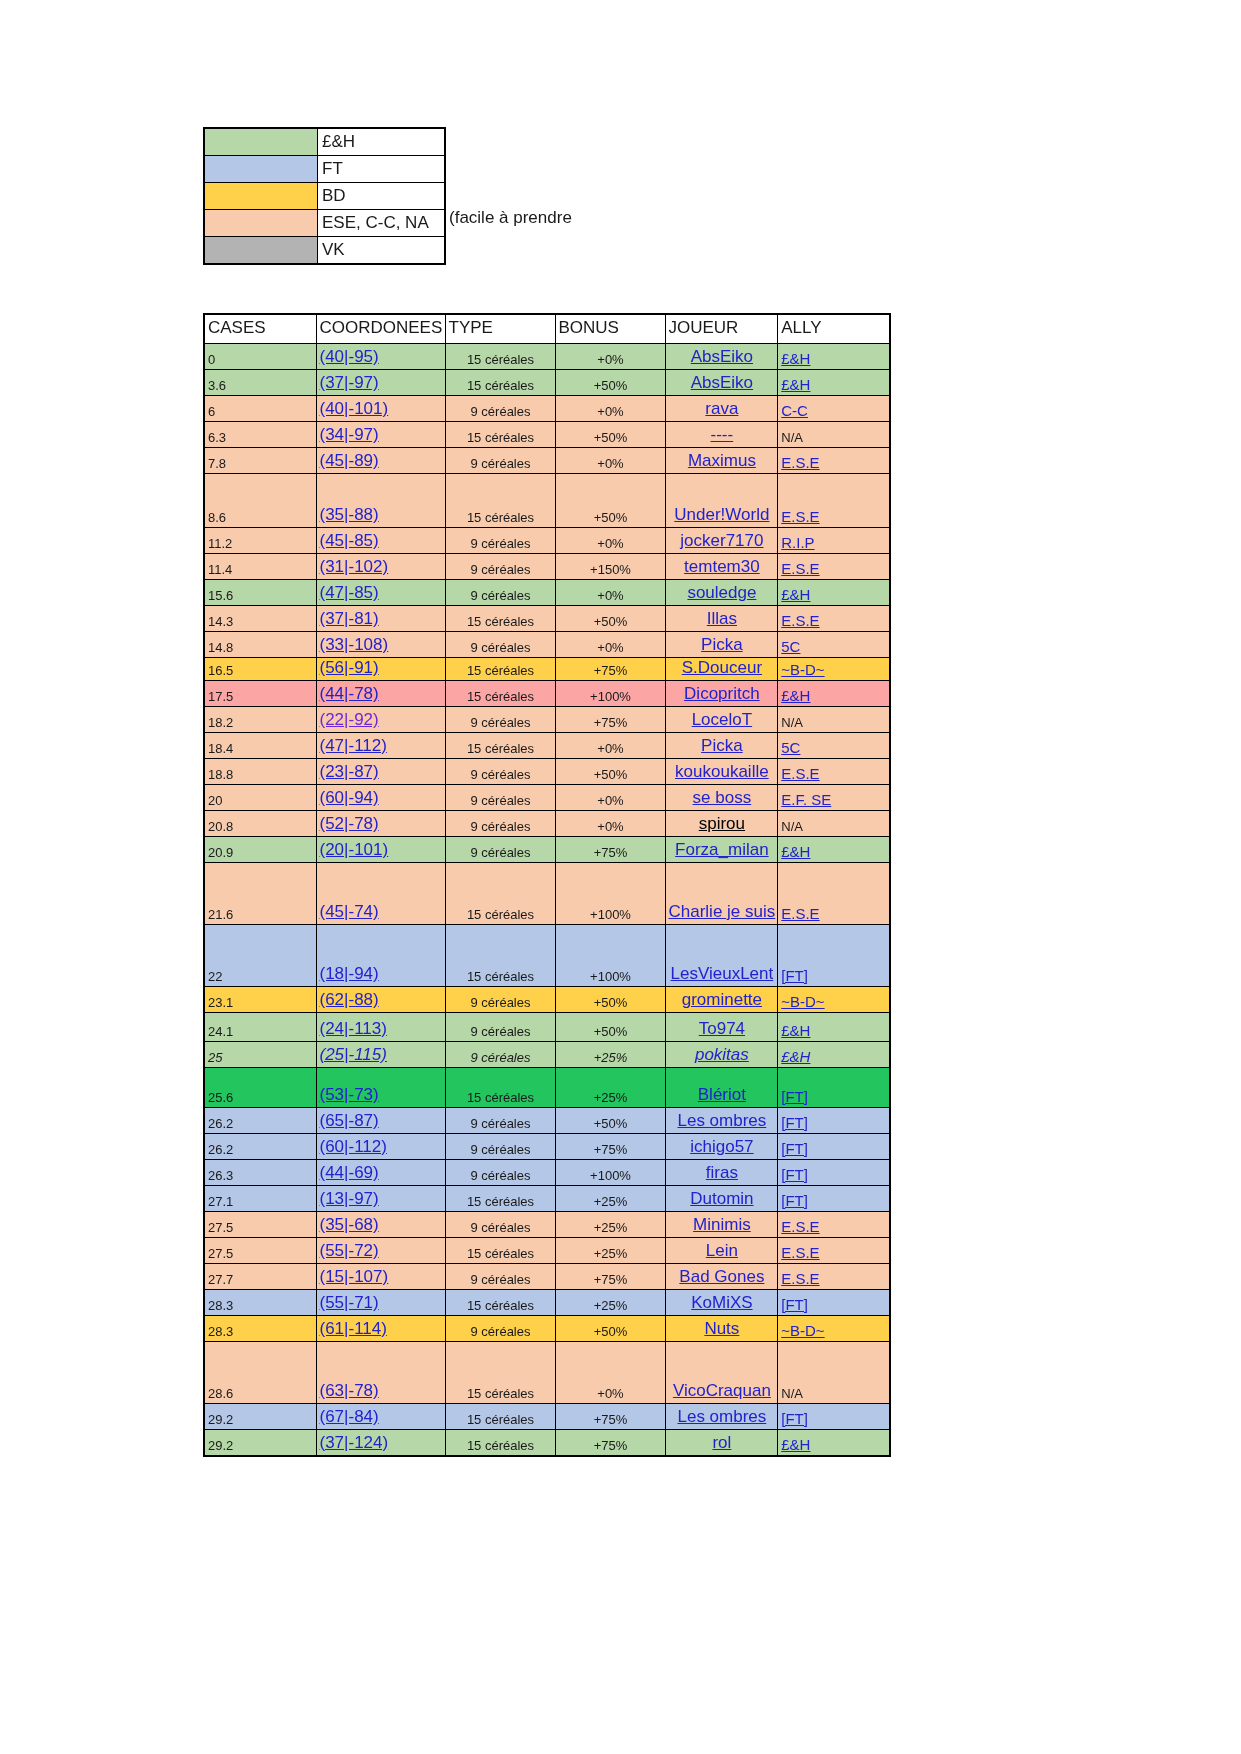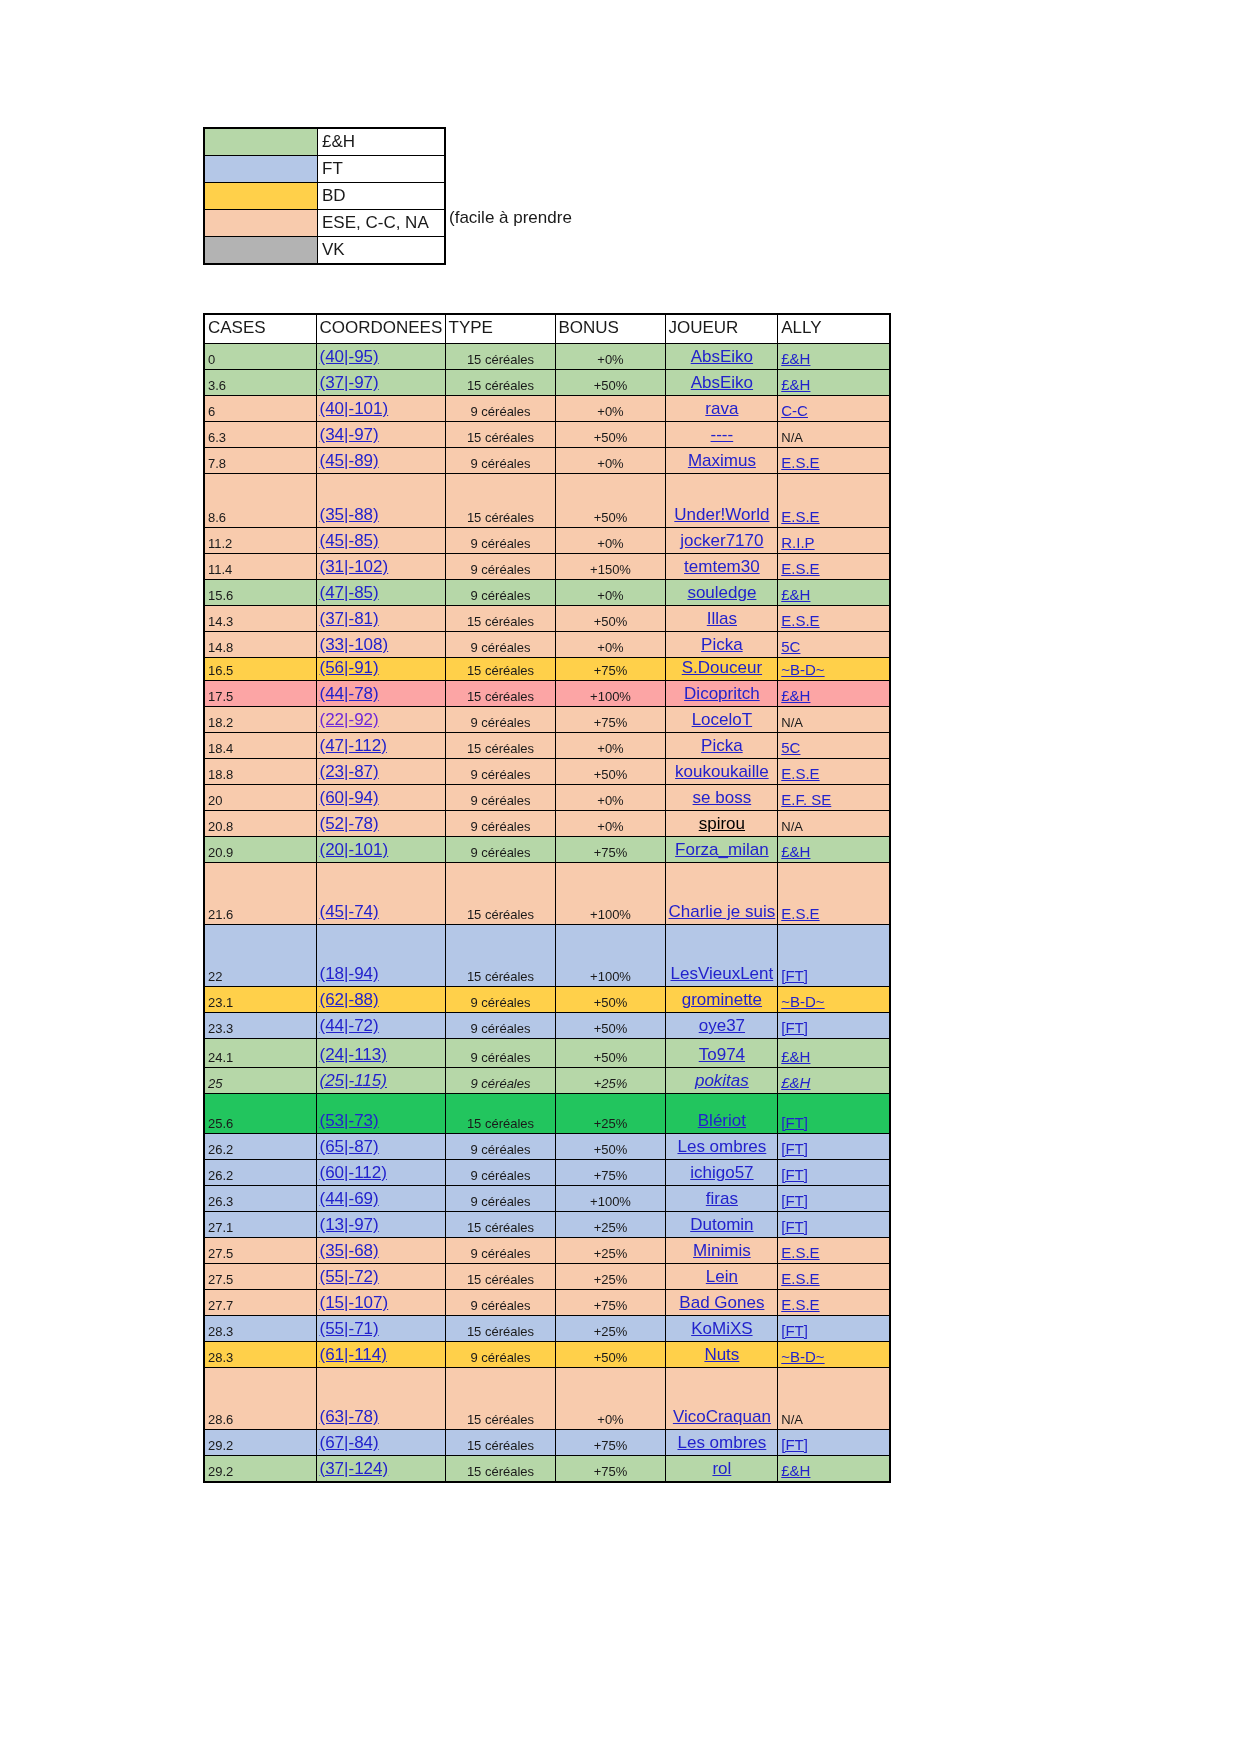--- a/index.html
+++ b/index.html
@@ -299,28 +299,20 @@
           <td class="ally"><span class="lnk" style="color: rgb(34, 34, 204);">[FT]</span></td>
         </tr>
         <tr style="height: 26px; background: rgb(255, 208, 74);">
           <td class="cases">23.1</td>
           <td class="coord"><span class="lnk" style="color: rgb(34, 34, 204);">(62|-88)</span></td>
           <td class="type">9 céréales</td>
           <td class="bonus">+50%</td>
           <td class="joueur"><span class="lnk" style="color: rgb(34, 34, 204);">grominette</span></td>
           <td class="ally"><span class="lnk" style="color: rgb(34, 34, 204);">~B-D~</span></td>
         </tr>
-        <tr style="height: 26px; background: rgb(180, 199, 231);">
-          <td class="cases">23.3</td>
-          <td class="coord"><span class="lnk" style="color: rgb(34, 34, 204);">(44|-72)</span></td>
-          <td class="type">9 céréales</td>
-          <td class="bonus">+50%</td>
-          <td class="joueur"><span class="lnk" style="color: rgb(34, 34, 204);">oye37</span></td>
-          <td class="ally"><span class="lnk" style="color: rgb(34, 34, 204);">[FT]</span></td>
-        </tr>
         <tr style="height: 29px; background: rgb(182, 215, 168);">
           <td class="cases">24.1</td>
           <td class="coord"><span class="lnk" style="color: rgb(34, 34, 204);">(24|-113)</span></td>
           <td class="type">9 céréales</td>
           <td class="bonus">+50%</td>
           <td class="joueur"><span class="lnk" style="color: rgb(34, 34, 204);">To974</span></td>
           <td class="ally"><span class="lnk" style="color: rgb(34, 34, 204);">£&amp;H</span></td>
         </tr>
         <tr style="height: 26px; background: rgb(182, 215, 168); font-style: italic;">
           <td class="cases">25</td>

